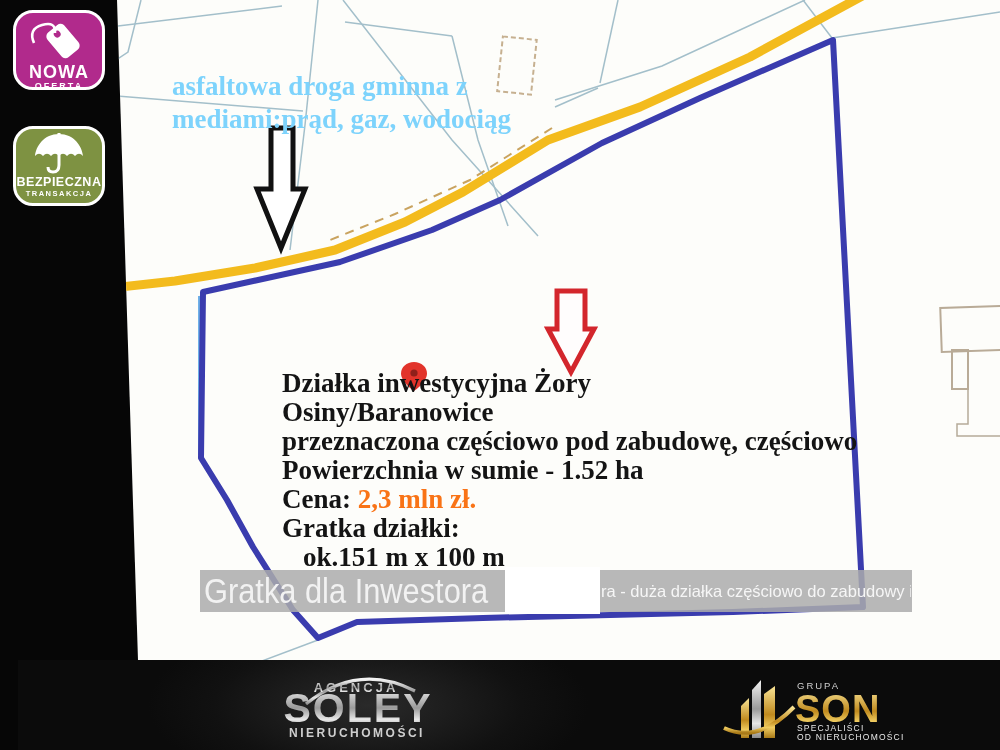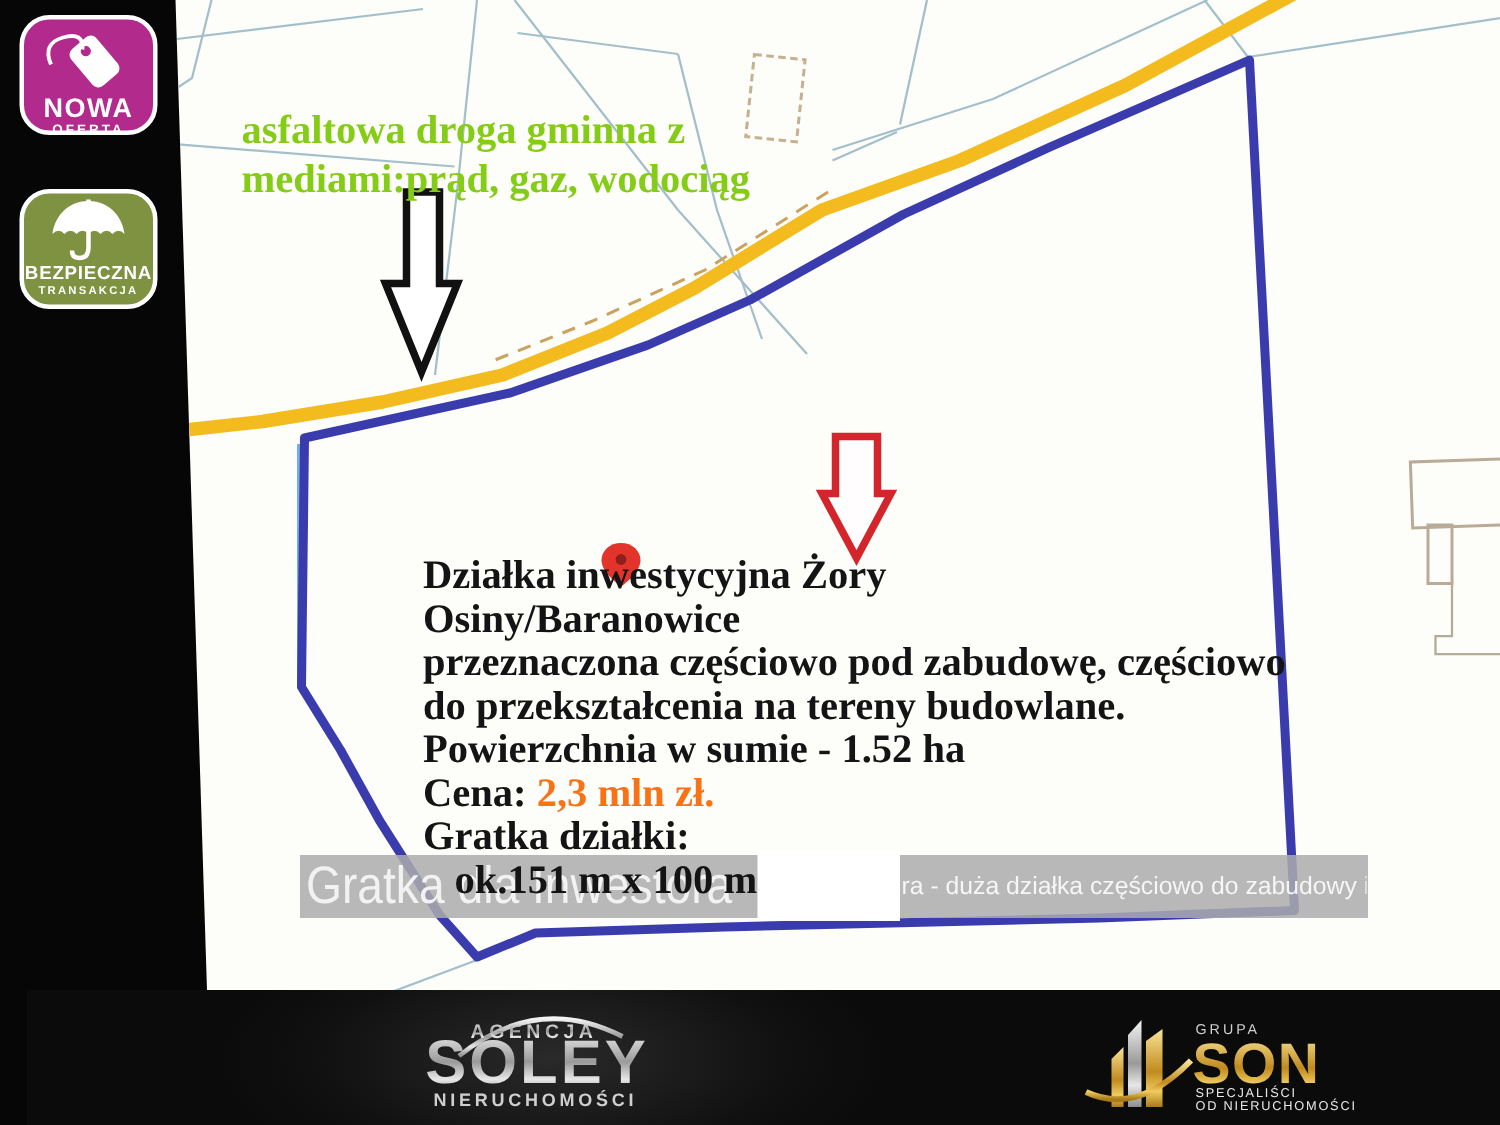--- a/index.html
+++ b/index.html
@@ -1,22 +1,22 @@
 <!DOCTYPE html>
 <html><head>
 <meta charset="utf-8">
 <style>
   html,body{margin:0;padding:0;background:#222;}
   .stage{position:relative;width:1000px;height:750px;background:#060606;overflow:hidden;
          font-family:"Liberation Serif",serif;}
   svg text{user-select:none;}
 
   
-  .road-note{position:absolute;left:161px;top:70px;z-index:4;
-             font:bold 27px/33px "Liberation Serif",serif;color:#84cc16;white-space:nowrap;}
+  .road-note{position:absolute;left:172px;top:70px;z-index:4;
+             font:bold 27px/33px "Liberation Serif",serif;color:#7dd3fc;white-space:nowrap;}
   .listing{position:absolute;left:282px;top:369px;z-index:4;
            font:bold 27px/29px "Liberation Serif",serif;color:#141414;white-space:nowrap;}
   .listing .row{height:29px;}
   .listing .indent{padding-left:21px;}
   .price-value{color:#f97316;}
 
   
   .wm-bar{position:absolute;left:200px;top:570px;width:712px;height:42px;z-index:2;
           background:rgba(172,172,172,.85);}
   .wm-brand{position:absolute;left:204px;top:570px;height:42px;z-index:3;line-height:41px;
@@ -103,21 +103,20 @@
 
   <div class="road-note">
     <div>asfaltowa droga gminna z</div>
     <div>mediami:prąd, gaz, wodociąg</div>
   </div>
 
   <div class="listing">
     <div class="row">Działka inwestycyjna Żory</div>
     <div class="row">Osiny/Baranowice</div>
     <div class="row">przeznaczona częściowo pod zabudowę, częściowo</div>
-    <div class="row">do przekształcenia na tereny budowlane.</div>
     <div class="row">Powierzchnia w sumie - 1.52 ha</div>
     <div class="row">
       <span>Cena: </span><span class="price-value">2,3 mln zł.</span>
     </div>
     <div class="row">Gratka działki:</div>
     <div class="row indent">ok.151 m x 100 m</div>
   </div>
 
   <div class="wm-bar"></div>
   <div class="wm-brand">Gratka dla Inwestora</div>

